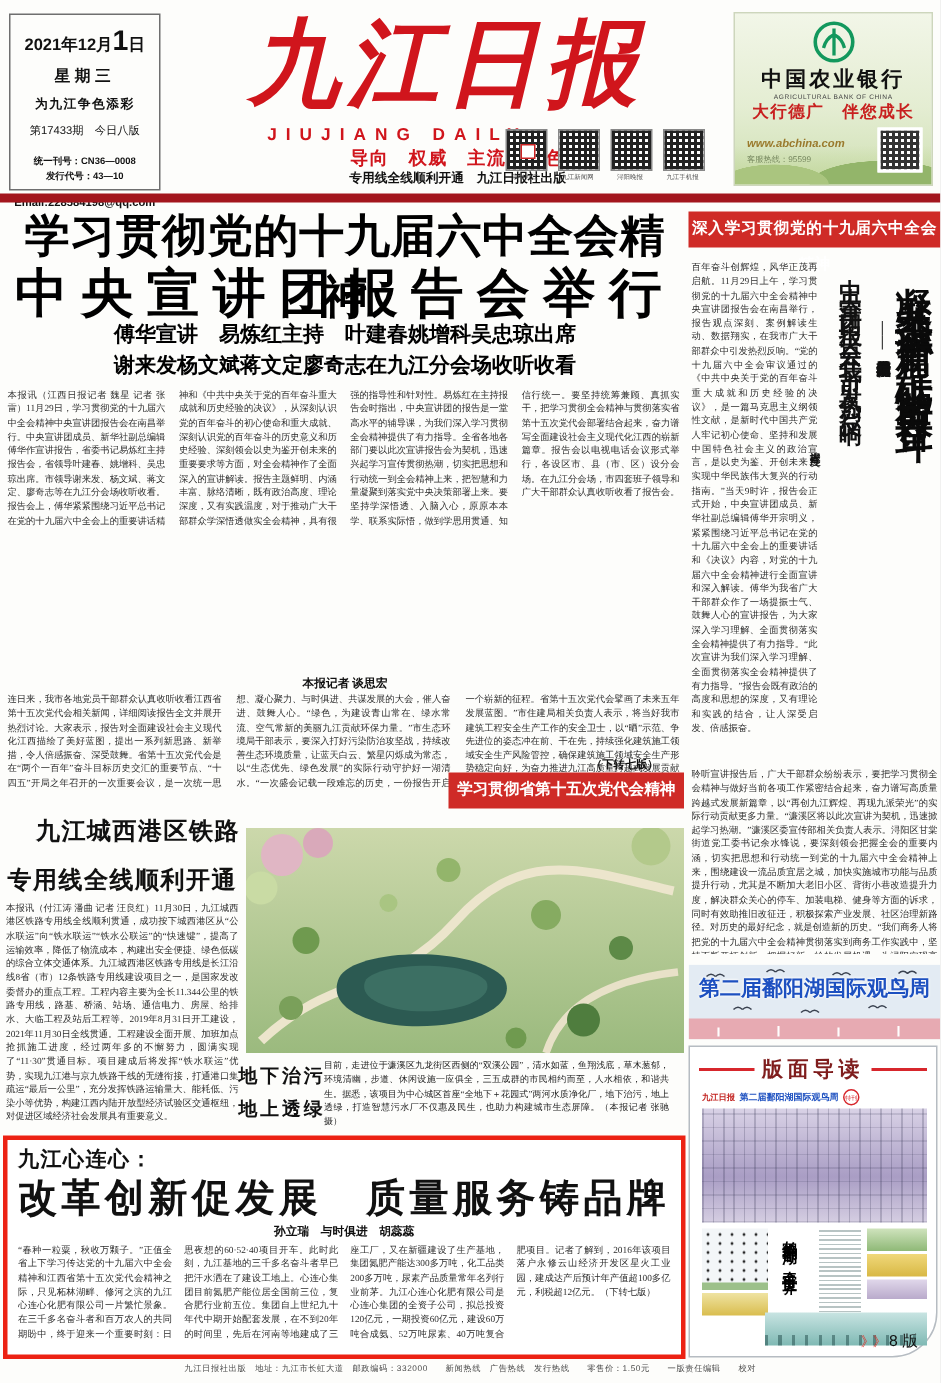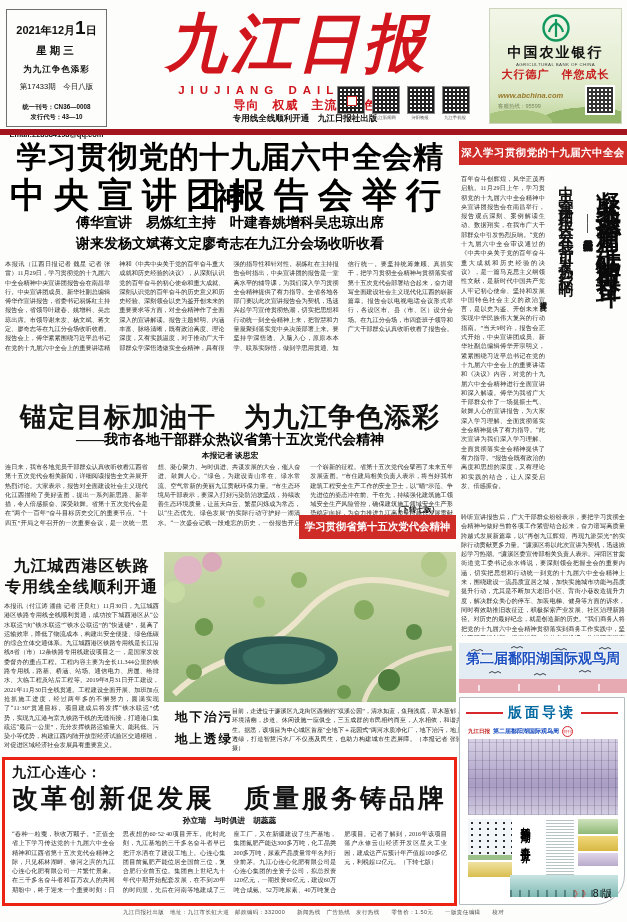--- a/index.html
+++ b/index.html
@@ -85,41 +85,41 @@
   .sec-body{left:5px;top:462px;width:448px;height:90px;column-count:3;column-gap:10px;}
   .sec-jump{left:394px;top:505px;font-weight:bold;font-size:7.5px;text-align:center;}
   .sec-banner{left:299px;top:515px;width:157px;height:24px;line-height:24px;font-size:10.4px;}
 
   
   .rail-h{left:3px;width:157px;text-align:center;font-size:16px;font-weight:900;letter-spacing:1px;}
   .rail-body{left:4px;top:601px;width:155px;height:154px;}
 
   
   .park{left:164px;top:552px;width:292px;height:150px;}
-  .cap-wrap{left:172px;top:705px;width:292px;height:50px;}
+  .cap-wrap{left:156px;top:705px;width:292px;height:50px;}
   .cap-title{position:absolute;left:3px;font-size:12.5px;font-weight:900;letter-spacing:2px;}
   .cap-text{position:absolute;left:60px;top:2px;width:230px;height:46px;font-size:6px;line-height:1.55;
             text-align:justify;color:#222;overflow:hidden;}
 
   
   .feature{left:2px;top:757px;width:449px;height:143px;border:3px solid #ec2213;background:#fff;}
   .feat-kicker{position:absolute;left:7px;top:4px;font-size:14px;font-weight:900;letter-spacing:1px;}
   .feat-h{position:absolute;left:0;top:21px;width:100%;text-align:center;font-size:26px;font-weight:900;letter-spacing:3px;}
   .feat-byline{position:absolute;left:0;top:55px;width:100%;text-align:center;font-weight:bold;font-size:7.8px;}
   .feat-body{position:absolute;left:7px;top:69px;width:435px;height:66px;column-count:4;column-gap:8px;}
 
   
   .bird-banner{left:459px;top:643px;width:168px;height:50px;overflow:hidden;}
   .bird-title{position:absolute;left:0;top:7px;width:100%;text-align:center;font-size:14px;font-weight:900;
               color:#1d50c0;text-shadow:0 0 2px #fff,0 0 2px #fff;}
   .guide{left:459px;top:697px;width:166px;height:208px;border:1px solid #b6bcc2;background:#fff;
          border-radius:0 0 30px 0;box-sizing:border-box;}
   .guide-title-row{position:absolute;left:6px;right:6px;top:6px;display:flex;align-items:center;gap:5px;}
   .guide-line{flex:1;height:1.5px;background:#d7262c;}
-  .guide-title{color:#0369a1;font-size:14px;font-weight:900;letter-spacing:3px;}
+  .guide-title{color:#7f1d1d;font-size:14px;font-weight:900;letter-spacing:3px;}
   .mini-head{position:absolute;left:8px;top:28px;width:150px;display:flex;align-items:center;gap:3px;}
   .mini-mast{color:#c2211e;font-size:5.5px;font-weight:bold;}
   .mini-title{color:#1d50c0;font-size:6px;font-weight:bold;}
   .mini-badge{width:9px;height:9px;border:1px solid #d7262c;border-radius:50%;color:#d7262c;
               font-size:4px;line-height:9px;text-align:center;}
   .ph{position:absolute;}
   .ph-main{left:8px;top:41px;width:150px;height:76px;background:
      repeating-linear-gradient(90deg,rgba(40,40,70,.22) 0 1px,transparent 1px 7px),
      repeating-linear-gradient(0deg,rgba(40,40,70,.14) 0 1px,transparent 1px 9px),
      linear-gradient(#d9d2e6,#a99dc4 60%,#d5cee2);}
@@ -205,28 +205,26 @@
   <div class="abs red-banner rt-banner">深入学习贯彻党的十九届六中全会精神</div>
   <div class="abs rt-art">
     <div class="rt-body-left body-txt ser">百年奋斗创辉煌，风华正茂再启航。11月29日上午，学习贯彻党的十九届六中全会精神中央宣讲团报告会在南昌举行，报告观点深刻、案例解读生动、数据翔实，在我市广大干部群众中引发热烈反响。“党的十九届六中全会审议通过的《中共中央关于党的百年奋斗重大成就和历史经验的决议》，是一篇马克思主义纲领性文献，是新时代中国共产党人牢记初心使命、坚持和发展中国特色社会主义的政治宣言，是以史为鉴、开创未来、实现中华民族伟大复兴的行动指南。”当天9时许，报告会正式开始，中央宣讲团成员、新华社副总编辑傅华开宗明义，紧紧围绕习近平总书记在党的十九届六中全会上的重要讲话和《决议》内容，对党的十九届六中全会精神进行全面宣讲和深入解读。傅华为我省广大干部群众作了一场提振士气、鼓舞人心的宣讲报告，为大家深入学习理解、全面贯彻落实全会精神提供了有力指导。“此次宣讲为我们深入学习理解、全面贯彻落实全会精神提供了有力指导。”报告会既有政治的高度和思想的深度，又有理论和实践的结合，让人深受启发、倍感振奋。</div>
     <div class="rt-body-bottom body-txt ser">聆听宣讲报告后，广大干部群众纷纷表示，要把学习贯彻全会精神与做好当前各项工作紧密结合起来，奋力谱写高质量跨越式发展新篇章，以“再创九江辉煌、再现九派荣光”的实际行动贡献更多力量。“濂溪区将以此次宣讲为契机，迅速掀起学习热潮。”濂溪区委宣传部相关负责人表示。浔阳区甘棠街道党工委书记余水锋说，要深刻领会把握全会的重要内涵，切实把思想和行动统一到党的十九届六中全会精神上来，围绕建设一流品质宜居之城，加快实施城市功能与品质提升行动，尤其是不断加大老旧小区、背街小巷改造提升力度，解决群众关心的停车、加装电梯、健身等方面的诉求，同时有效助推旧改征迁，积极探索产业发展、社区治理新路径。对历史的最好纪念，就是创造新的历史。“我们商务人将把党的十九届六中全会精神贯彻落实到商务工作实践中，坚持不断开拓创新，把握好新一轮的发展机遇，为浔阳实现高质量发展增添新动能、激发新动力。”浔阳区商务局党组成员副局长张志敏说。（下转七版）</div>
     <div class="vh-byline vtext">本报记者 汪良红</div>
     <div class="vh-second vtext">中央宣讲团报告会在我市引发热烈反响</div>
     <div class="vh-dash vtext">——学习贯彻党的十九届六中全会精神</div>
     <div class="vh-main vtext">凝聚共识谱新篇 砥砺前行再奋斗</div>
   </div>
 
-  <div class="abs sec-h">锚定目标加油干　为九江争色添彩</div>
-  <div class="abs deck ser sec-deck">——我市各地干部群众热议省第十五次党代会精神</div>
   <div class="abs sec-byline ser">本报记者 谈思宏</div>
   <div class="abs sec-body body-txt ser">连日来，我市各地党员干部群众认真收听收看江西省第十五次党代会相关新闻，详细阅读报告全文并展开热烈讨论。大家表示，报告对全面建设社会主义现代化江西描绘了美好蓝图，提出一系列新思路、新举措，令人倍感振奋、深受鼓舞。省第十五次党代会是在“两个一百年”奋斗目标历史交汇的重要节点、“十四五”开局之年召开的一次重要会议，是一次统一思想、凝心聚力、与时俱进、共谋发展的大会，催人奋进、鼓舞人心。“绿色，为建设青山常在、绿水常流、空气常新的美丽九江贡献环保力量。”市生态环境局干部表示，要深入打好污染防治攻坚战，持续改善生态环境质量，让蓝天白云、繁星闪烁成为常态，以“生态优先、绿色发展”的实际行动守护好一湖清水。“一次盛会记载一段难忘的历史，一份报告开启一个崭新的征程。省第十五次党代会擘画了未来五年发展蓝图。”市住建局相关负责人表示，将当好我市建筑工程安全生产工作的安全卫士，以“晒”示范、争先进位的姿态冲在前、干在先，持续强化建筑施工领域安全生产风险管控，确保建筑施工领域安全生产形势稳定向好，为奋力推进九江高质量跨越式发展贡献住建力量。</div>
   <div class="abs sec-jump ser">（下转七版）</div>
   <div class="abs red-banner sec-banner">学习贯彻省第十五次党代会精神</div>
 
-  <div class="abs rail-h" style="top:556px;">九江城西港区铁路</div>
+  <div class="abs rail-h" style="top:544px;text-align:right;">九江城西港区铁路</div>
   <div class="abs rail-h" style="top:577px;">专用线全线顺利开通</div>
   <div class="abs rail-body body-txt ser">本报讯（付江涛 潘曲 记者 汪良红）11月30日，九江城西港区铁路专用线全线顺利贯通，成功按下城西港区从“公水联运”向“铁水联运”“铁水公联运”的“快速键”，提高了运输效率，降低了物流成本，构建出安全便捷、绿色低碳的综合立体交通体系。九江城西港区铁路专用线是长江沿线8省（市）12条铁路专用线建设项目之一，是国家发改委督办的重点工程。工程内容主要为全长11.344公里的铁路专用线，路基、桥涵、站场、通信电力、房屋、给排水、大临工程及站后工程等。2019年8月31日开工建设，2021年11月30日全线贯通。工程建设全面开展、加班加点抢抓施工进度，经过两年多的不懈努力，圆满实现了“11·30”贯通目标。项目建成后将发挥“铁水联运”优势，实现九江港与京九铁路干线的无缝衔接，打通港口集疏运“最后一公里”，充分发挥铁路运输量大、能耗低、污染小等优势，构建江西内陆开放型经济试验区交通枢纽，对促进区域经济社会发展具有重要意义。</div>
 
   <svg class="abs park" viewBox="0 0 292 150" preserveAspectRatio="none">
     <defs>
         <linearGradient id="pg" x1="0" y1="0" x2="0" y2="1">
       <stop offset="0" stop-color="#ccd8ab"></stop>
           <stop offset="1" stop-color="#9bba7e"></stop>
         </linearGradient>
       </defs>

